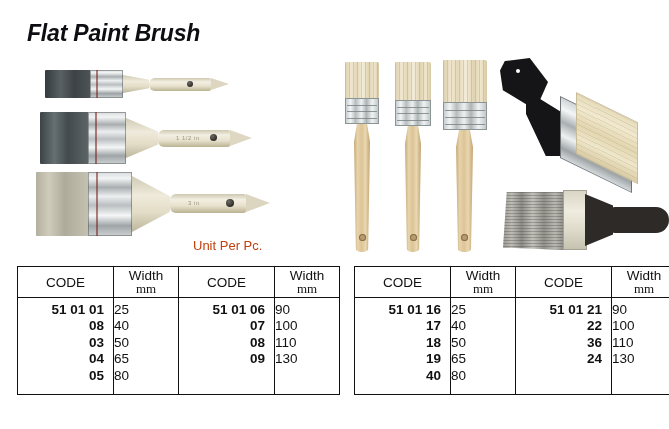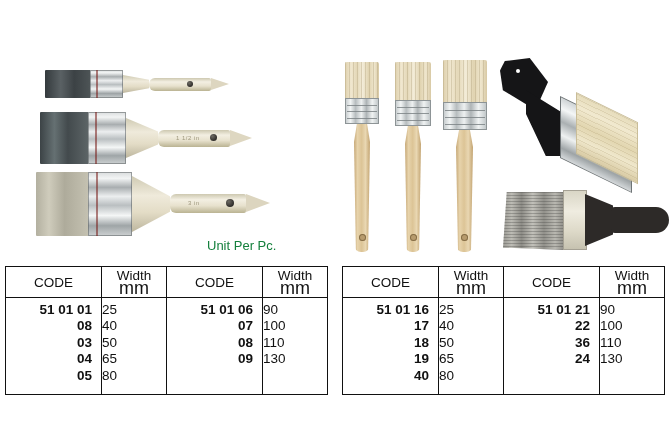--- a/index.html
+++ b/index.html
@@ -15,43 +15,44 @@
   .title{
     position:absolute;
     font-weight:bold;font-style:italic;
     font-size:23px;color:#0d0d12;letter-spacing:-0.2px;
     white-space:nowrap;
   }
   .title-left{left:27px;top:20px;}
   .title-right{left:0px;top:20px;}
 
   .unit-note{
-    position:absolute;left:207px;top:238px;
-    font-size:13px;color:#15803d;white-space:nowrap;
+    position:absolute;left:193px;top:238px;
+    font-size:13px;color:#c2410c;white-space:nowrap;
   }
 
   
   .spec-table{
     position:absolute;
     border-collapse:collapse;
     table-layout:fixed;
+    margin-left:12px;
   }
   .spec-table.left{left:5px;top:266px;width:318px;}
   .spec-table.right{left:7px;top:266px;width:318px;}
   .spec-table td,.spec-table th{
     border:1px solid #111;
     padding:0;
   }
   .spec-table thead th{
     height:30px;
     font-size:13.5px;font-weight:normal;color:#111;
     text-align:center;vertical-align:middle;
     line-height:13px;
   }
-  .spec-table thead th .sub{display:block;font-size:18px;}
+  .spec-table thead th .sub{display:block;font-size:13px;font-family:Liberation Serif, serif;}
   .col-code{width:95px;}
   .col-width{width:64px;}
 
   .spec-table tbody td{
     vertical-align:top;
     height:92px;
     padding-top:4px;
   }
   .cellrows{display:block;}
   .cellrows .r{
@@ -174,20 +175,21 @@
     background:linear-gradient(to bottom,#d9d6c6,#efece0 35%,#ddd9c8 70%,#c6c2b0);
     border:1px solid #a5a194;box-sizing:border-box;
   }
   .gb-handle{position:absolute;background:#2d2a28;}
 </style>
 </head>
 <body>
 
 <div class="panel panel-left">
 
+  <div class="title title-left">Flat Paint Brush</div>
 
   <div class="hb brush" style="left:45px;top:70px;width:190px;height:28px;">
     <div class="bristles" style="width:45px;background:linear-gradient(to right,#2e3336,#596063 30%,#3a4043 60%,#515859);
                 background-image:linear-gradient(to right,#343a3d,#5a6164 35%,#3c4245 65%,#4d5456),
                 repeating-linear-gradient(to bottom,rgba(15,18,20,.55) 0 1px,rgba(255,255,255,0) 1px 3px);"></div>
     <div class="ferrule" style="left:45px;width:33px;"></div>
     <div class="neck" style="left:78px;top:5px;width:26px;height:18px;
                 clip-path:polygon(0 0,100% 26%,100% 74%,0 100%);"></div>
     <div class="handle" style="left:104px;top:8px;width:62px;height:13px;"></div>
     <div class="tip" style="left:166px;top:8px;border-top-width:6.5px;border-bottom-width:6.5px;

